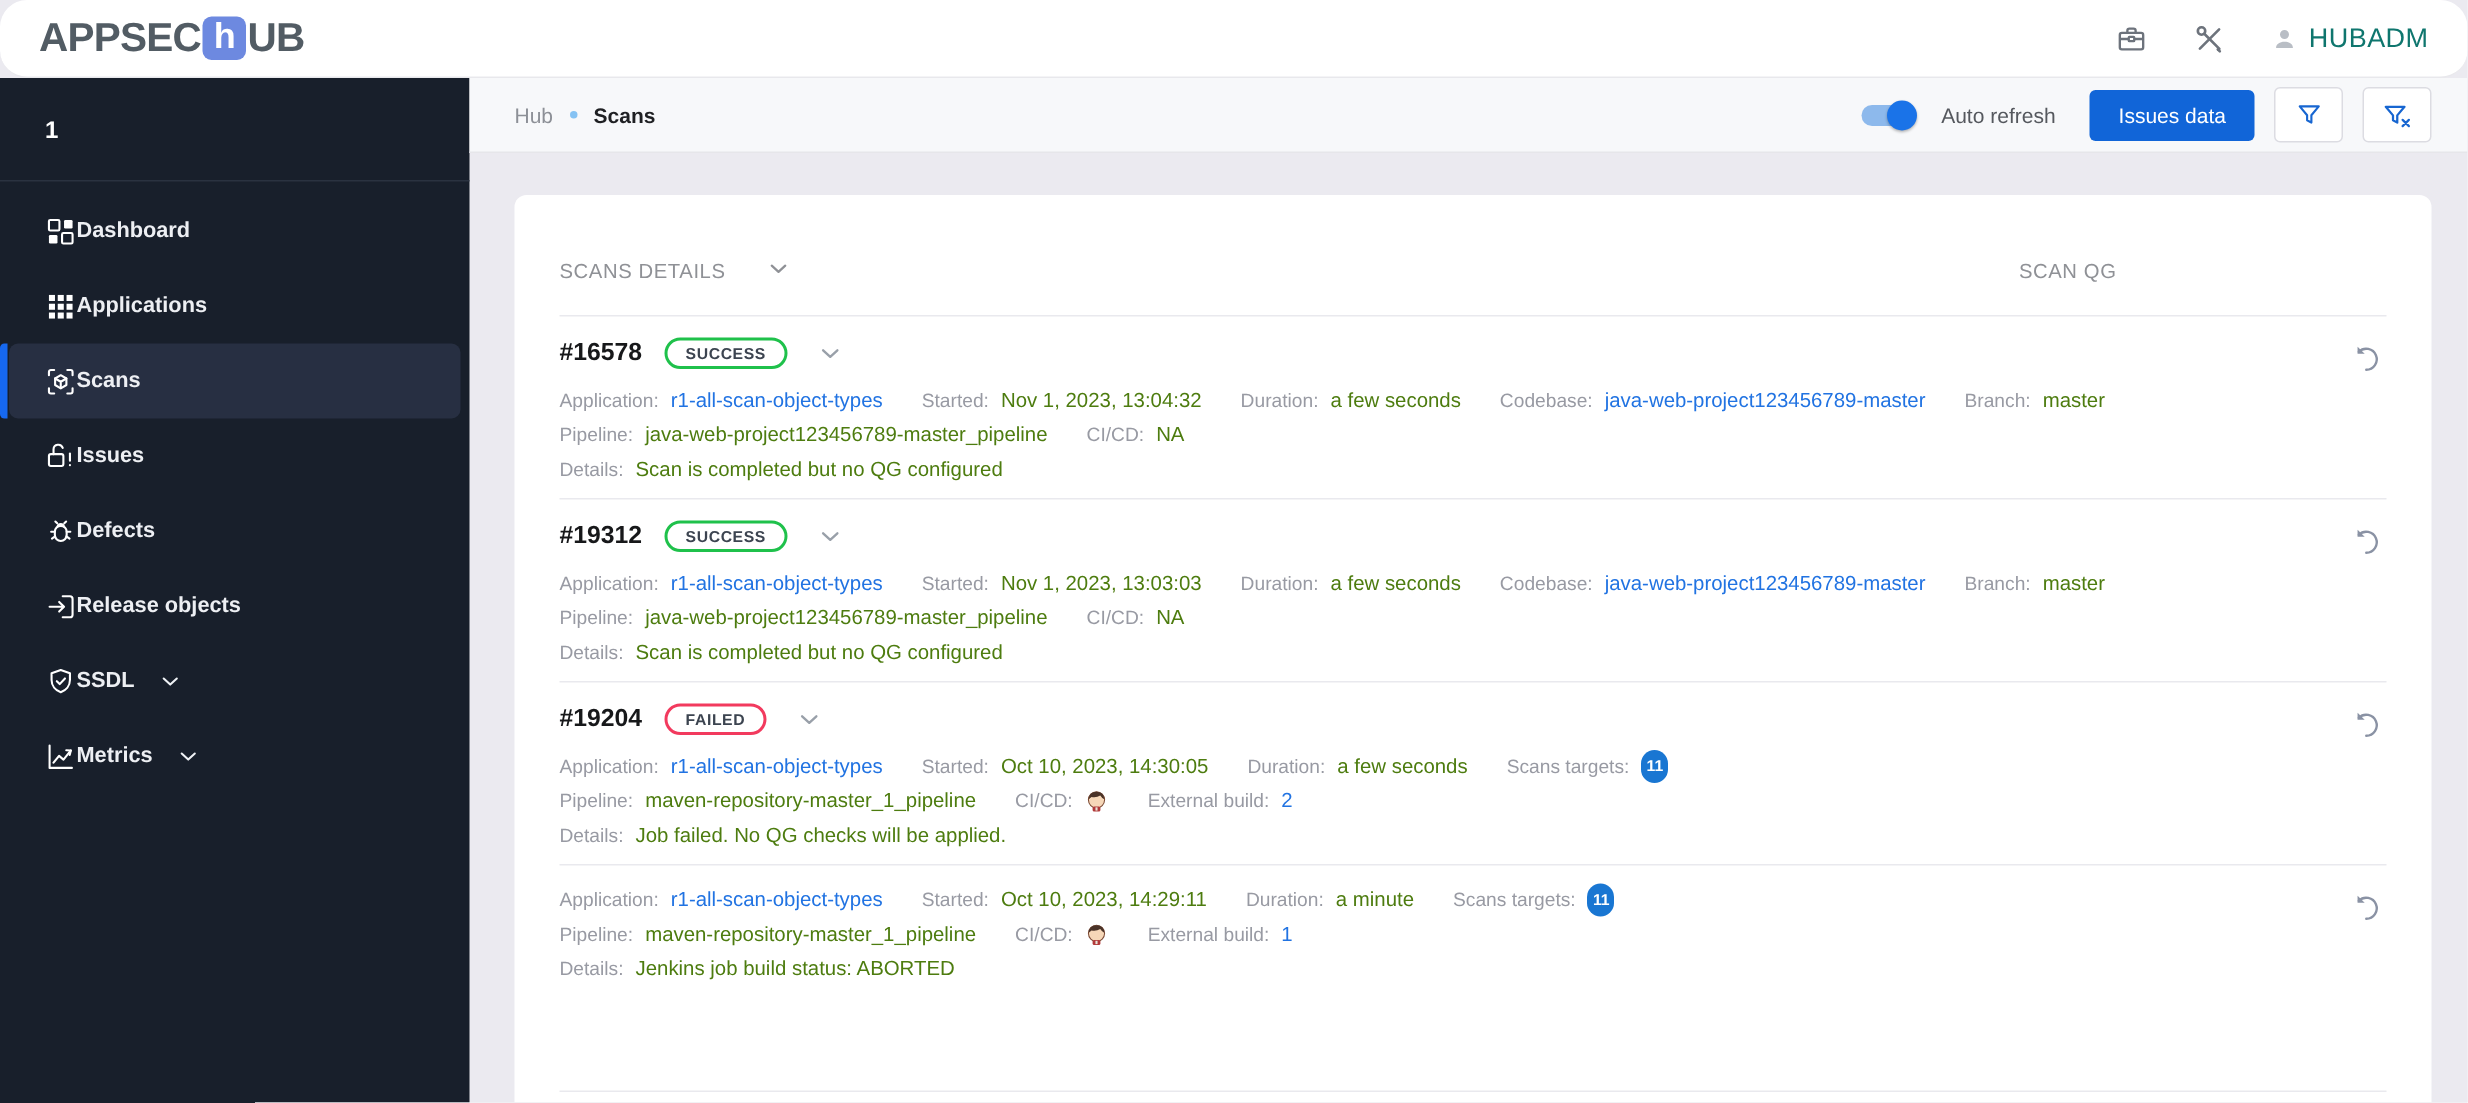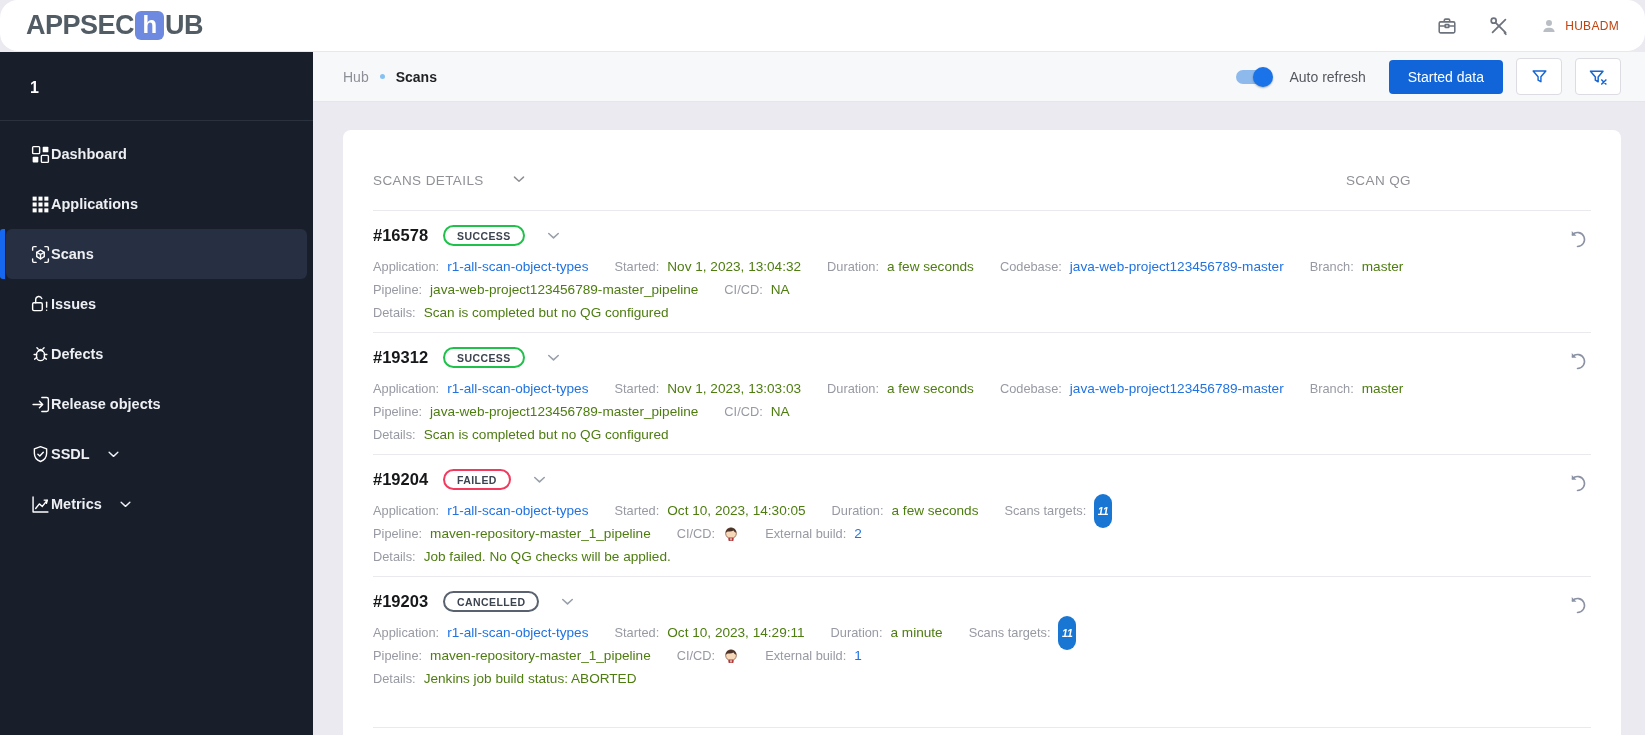--- a/index.html
+++ b/index.html
@@ -10,21 +10,21 @@
   .app-header { position:relative; height:52px; background:#fff; border-bottom:1px solid #e8e8ec;
     display:flex; align-items:center; justify-content:space-between; padding:0 26px; z-index:5;border-radius:18px; }
   .logo { display:flex; align-items:center; font-size:27px; font-weight:700; color:#525c64;
     letter-spacing:-0.5px; }
   .logo-tile { width:29px; height:29px; background:#6d89e0; border-radius:6px; color:#fff;
     display:inline-flex; align-items:center; justify-content:center; font-size:24px; font-weight:700;
     margin:0 1px; line-height:1; padding-bottom:2px; }
   .header-right { display:flex; align-items:center; gap:30px; }
   .hicon { color:#6d737c; display:inline-flex; cursor:pointer; }
   .user-chip { display:flex; align-items:center; gap:7px; cursor:pointer; }
-  .user-chip .uname { font-size:12px; color:#c2410c; letter-spacing:0.3px; }
+  .user-chip .uname { font-size:18px; color:#0f766e; letter-spacing:0.3px; }
 
   
   .shell { display:flex; height:683px; }
 
   
   .sidebar { width:313px; flex-shrink:0; background:#181f2b; display:flex; flex-direction:column; }
   .ws-label { color:#fff; font-weight:700; font-size:16px; padding:27px 30px 23px; }
   .ws-divider { border-bottom:1px solid #2a3240; }
   .side-nav { padding-top:8px; }
   .nav-item { height:50px; display:flex; align-items:center; padding-left:24px;
@@ -73,23 +73,23 @@
     font-weight:700; color:#3c4450; letter-spacing:0.4px; }
   .row-chev { color:#99a0a9; display:inline-flex; margin-left:4px; cursor:pointer; }
   .row-refresh { position:absolute; right:2px; top:16px; width:24px; height:24px; border:none;
     background:transparent; color:#8a92a4; cursor:pointer; display:inline-flex; align-items:center;
     justify-content:center; }
   .meta-line { display:flex; align-items:center; gap:26px; height:23px; }
   .field { display:inline-flex; align-items:center; gap:8px; white-space:nowrap; }
   .lbl { font-size:12.8px; color:#989aa3; }
   .val { font-size:13.6px; color:#4d7c0f; }
   .val.link { color:#2173e2; cursor:pointer; }
-  .count-badge { min-width:18px; height:34px; border-radius:9px; background:#1976d2; color:#fff;
+  .count-badge { min-width:18px; height:22px; border-radius:9px; background:#1976d2; color:#fff;
     font-size:10.5px; font-weight:700; display:inline-flex; align-items:center; justify-content:center;
-    padding:0 3px;font-style:italic; }
+    padding:0 3px; }
   .jenkins { display:inline-flex; width:16px; height:16px; }
   .rows-tail { border-top:1px solid #e9e9ee; margin-top:29px; }
 </style>
 </head>
 <body>
 
 <header class="app-header">
   <div class="logo">
     <span>APPSEC</span>
       <span class="logo-tile">h</span>
@@ -237,21 +237,21 @@
       <div class="breadcrumb">
         <span class="bc-root">Hub</span>
         <span class="bc-dot"></span>
         <span class="bc-current">Scans</span>
       </div>
       <div class="top-controls">
         <span class="toggle">
             <span class="knob"></span>
           </span>
         <span class="auto-refresh-label">Auto refresh</span>
-        <button class="btn-primary">Started data</button>
+        <button class="btn-primary">Issues data</button>
         <span class="icon-btn">
           <svg width="19" height="19" viewBox="0 0 24 24" fill="none" stroke="currentColor" stroke-width="1.8" stroke-linejoin="round">
             <path d="M4 5h16l-6.2 7.4v6.2l-3.6-2v-4.2z"></path>
           </svg>
         </span>
         <span class="icon-btn">
           <svg width="20" height="20" viewBox="0 0 24 24" fill="none" stroke="currentColor" stroke-width="1.8" stroke-linejoin="round">
             <path d="M3 5h15l-5.8 6.9v5.8l-3.4-1.9v-3.9z"></path>
             <path d="M16.5 15.5l5 5m0-5l-5 5" stroke-linecap="round"></path>
           </svg>
@@ -445,29 +445,20 @@
                 </span>
               </div>
               <div class="meta-line">
                 <span class="field">
                   <span class="lbl">Details:</span>
                   <span class="val">Job failed. No QG checks will be applied.</span>
                 </span>
               </div>
             </div>
             <div class="scan-row">
-              <div class="title-line">
-                <span class="scan-id">#19203</span>
-                <span class="status-badge" style="border-color: rgb(89, 98, 110);">CANCELLED</span>
-                <span class="row-chev">
-                  <svg width="19" height="19" viewBox="0 0 24 24" fill="none" stroke="currentColor" stroke-width="2" stroke-linecap="round" stroke-linejoin="round">
-                    <path d="M6 9.5l6 5.5 6-5.5"></path>
-                  </svg>
-                </span>
-              </div>
               <button class="row-refresh">
                 <svg width="21" height="21" viewBox="0 0 24 24">
                   <g transform="scale(-1,1) translate(-24,0)">
                     <path d="M12 20a8 8 0 1 1 5.66-13.66" fill="none" stroke="currentColor" stroke-width="1.8" stroke-linecap="round"></path>
                     <path d="M18.6 2.4v5.4h-5.4z" fill="currentColor"></path>
                   </g>
                 </svg>
               </button>
               <div class="meta-line">
                 <span class="field">

